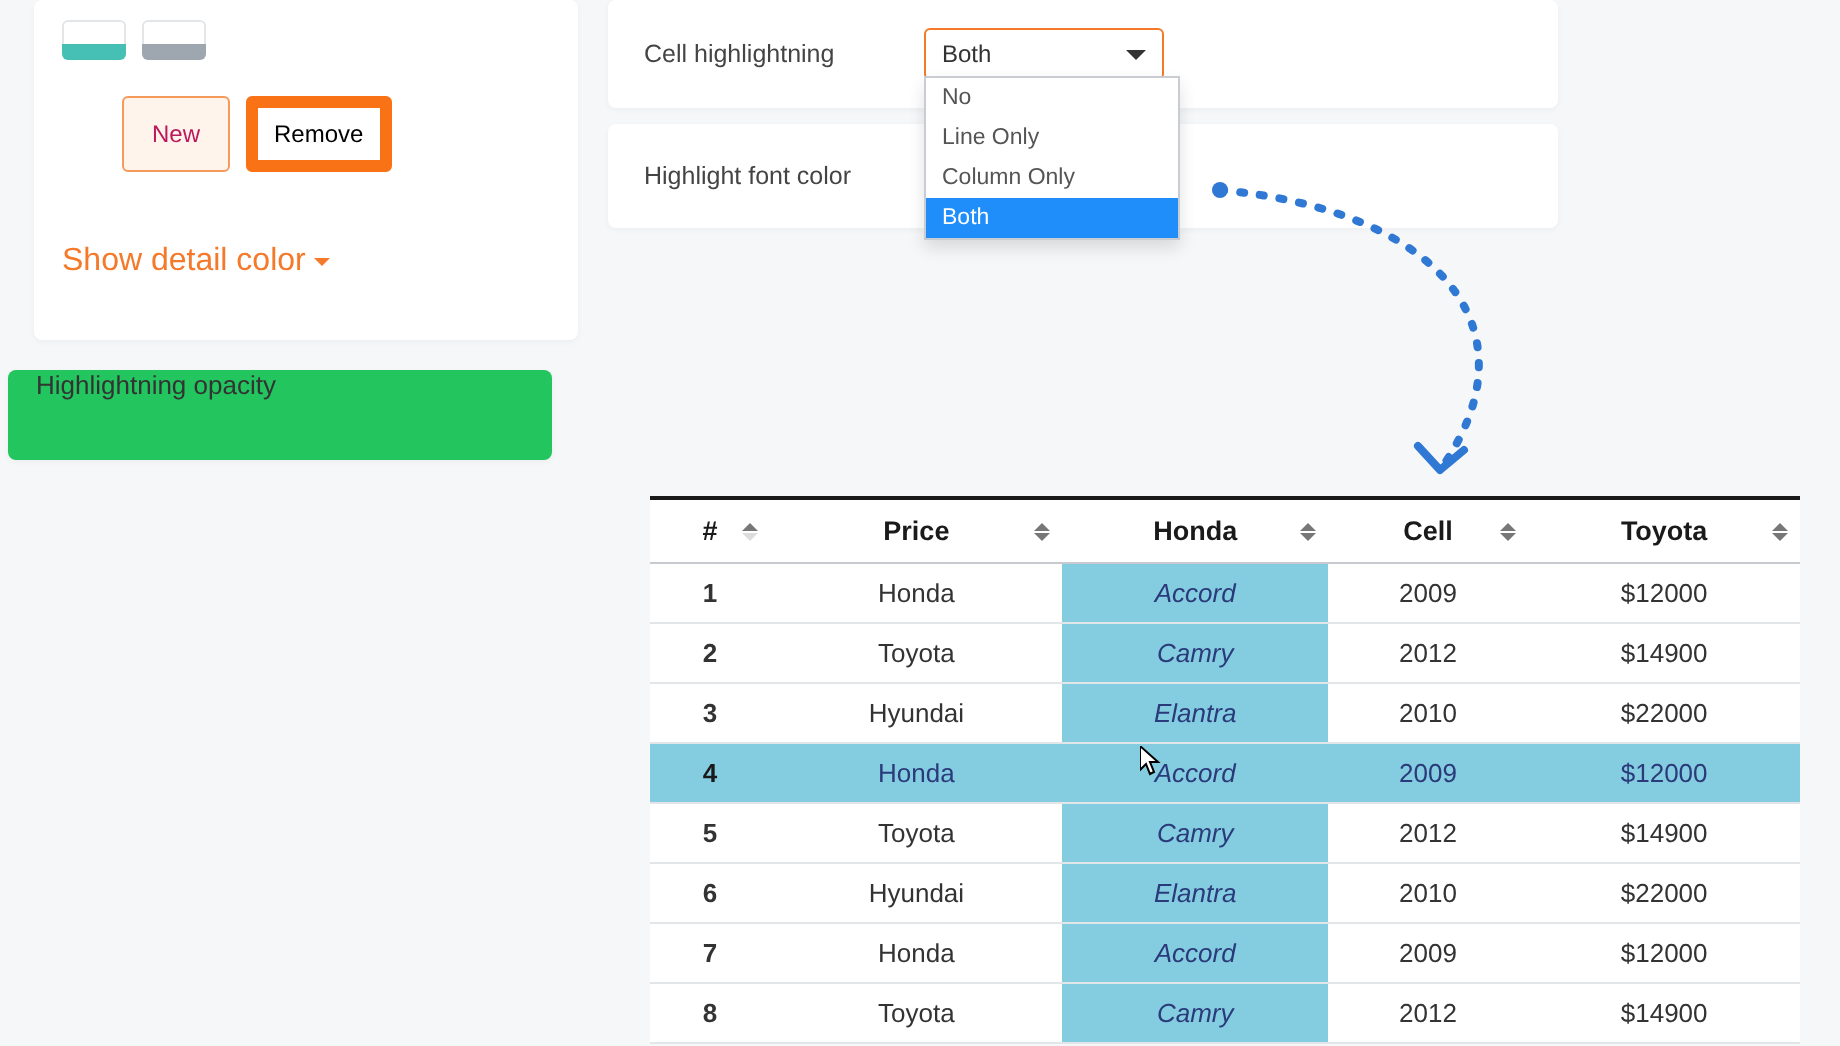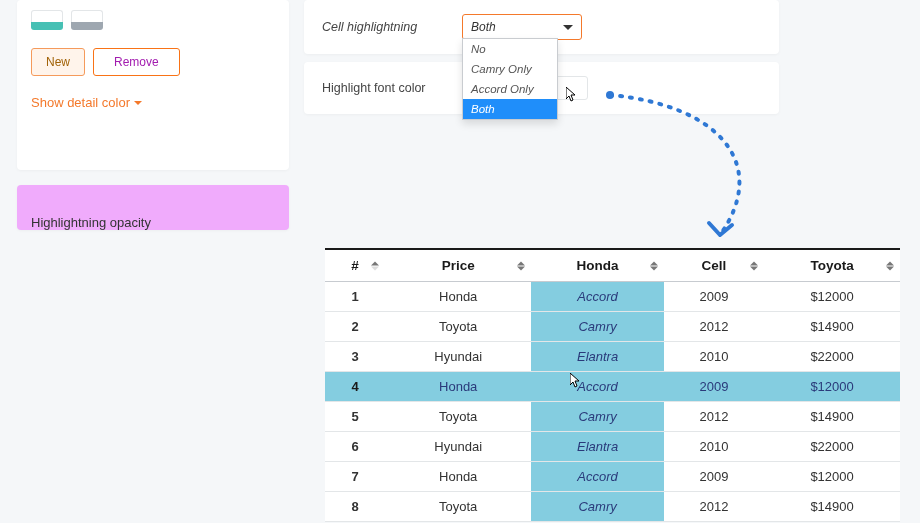--- a/index.html
+++ b/index.html
@@ -31,55 +31,56 @@
     display: flex; flex-direction: column;
   }
   .swatch .top { flex:1; background:#fff; border:1px solid #e3e6e8; border-bottom:none; border-radius:3px 3px 0 0;}
   .swatch .bot { height: 8px; border-radius: 0 0 3px 3px;}
   .sw1 .bot { background: #46c0b4; }
   .sw2 .bot { background: #9ea7b0; }
   .btn-row { margin-top: 18px; display:flex; gap:8px; }
   .btn-new {
     border: 1px solid #f59a5b;
     background: #fff4eb;
-    color: #a16207;
+    color: #be185d;
     padding: 6px 14px;
     border-radius: 3px;
     font-size: 12px;
+    margin-left: 30px;
   }
   .btn-remove {
-    border: 1px solid #f97316;
+    border: 6px solid #f97316;
     background: #fff;
-    color: #a21caf;
-    padding: 6px 20px;
+    color: #000000;
+    padding: 6px 8px;
     border-radius: 3px;
     font-size: 12px;
   }
   .show-detail {
-    margin-top: 19px;
+    margin-top: 36px;
     color: #f4792b;
-    font-size: 13px;
+    font-size: 16px;
     display:flex; align-items:center; gap:4px;
   }
   .chev-down {
     display:inline-block; width:0;height:0;
     border-left:4px solid transparent;
     border-right:4px solid transparent;
     border-top:4px solid #f4792b;
   }
 
   
   .opacity-panel {
     position: absolute;
-    left: 17px; top: 185px;
+    left: 4px; top: 185px;
     width: 272px; height: 45px;
-    background:#f0abfc;
+    background:#22c55e;
     border-radius:4px;
     box-shadow:0 1px 3px rgba(0,0,0,.04);
-    display:flex; align-items:flex-end; justify-content:space-between;
+    display:flex; align-items:flex-start; justify-content:space-between;
     padding: 0 14px;
   }
   .opacity-panel input {
     width: 90px;
     border:1px solid #e3e6e8;
     border-radius:3px;
     padding:5px 8px;
     font-size:12px;
     color:#666;
   }
@@ -117,21 +118,21 @@
   }
   .select-box .chev {
     width:0;height:0;
     border-left:5px solid transparent;
     border-right:5px solid transparent;
     border-top:5px solid #333;
   }
   .dropdown {
     position:absolute;
     left: 158px; top: 38px;
-    width: 96px;
+    width: 128px;
     border:1px solid #c9ccd0;
     background:#fff;
     z-index: 50;
     font-size:11.5px;
     box-shadow: 0 4px 8px rgba(0,0,0,.12);
   }
   .dropdown div {
     padding: 4px 8px;
     color:#555;
   }
@@ -251,30 +252,30 @@
     <span class="chev-down"></span>
   </div>
 </div>
 
 <div class="opacity-panel">
   <span>Highlightning opacity</span>
 </div>
 
 <div class="config-stack">
 
-  <div class="config-row" style="overflow:visible;z-index:40;font-style:italic;">
+  <div class="config-row" style="overflow:visible;z-index:40;">
     <span class="config-label">Cell highlightning</span>
     <div class="select-box">
       <span>Both</span>
       <span class="chev"></span>
     </div>
     <div class="dropdown">
       <div>No</div>
-      <div>Camry Only</div>
-      <div>Accord Only</div>
+      <div>Line Only</div>
+      <div>Column Only</div>
       <div class="selected">Both</div>
     </div>
     <div class="cursor" style="position:absolute;left:262px;top:87px;">
       <svg width="12" height="16" viewBox="0 0 12 16">
           <path d="M0 0 L0 12 L3 9 L5 14 L7 13 L5 8 L9 8 Z" fill="#fff" stroke="#000" stroke-width="1"></path>
         </svg>
     </div>
   </div>
 
 

